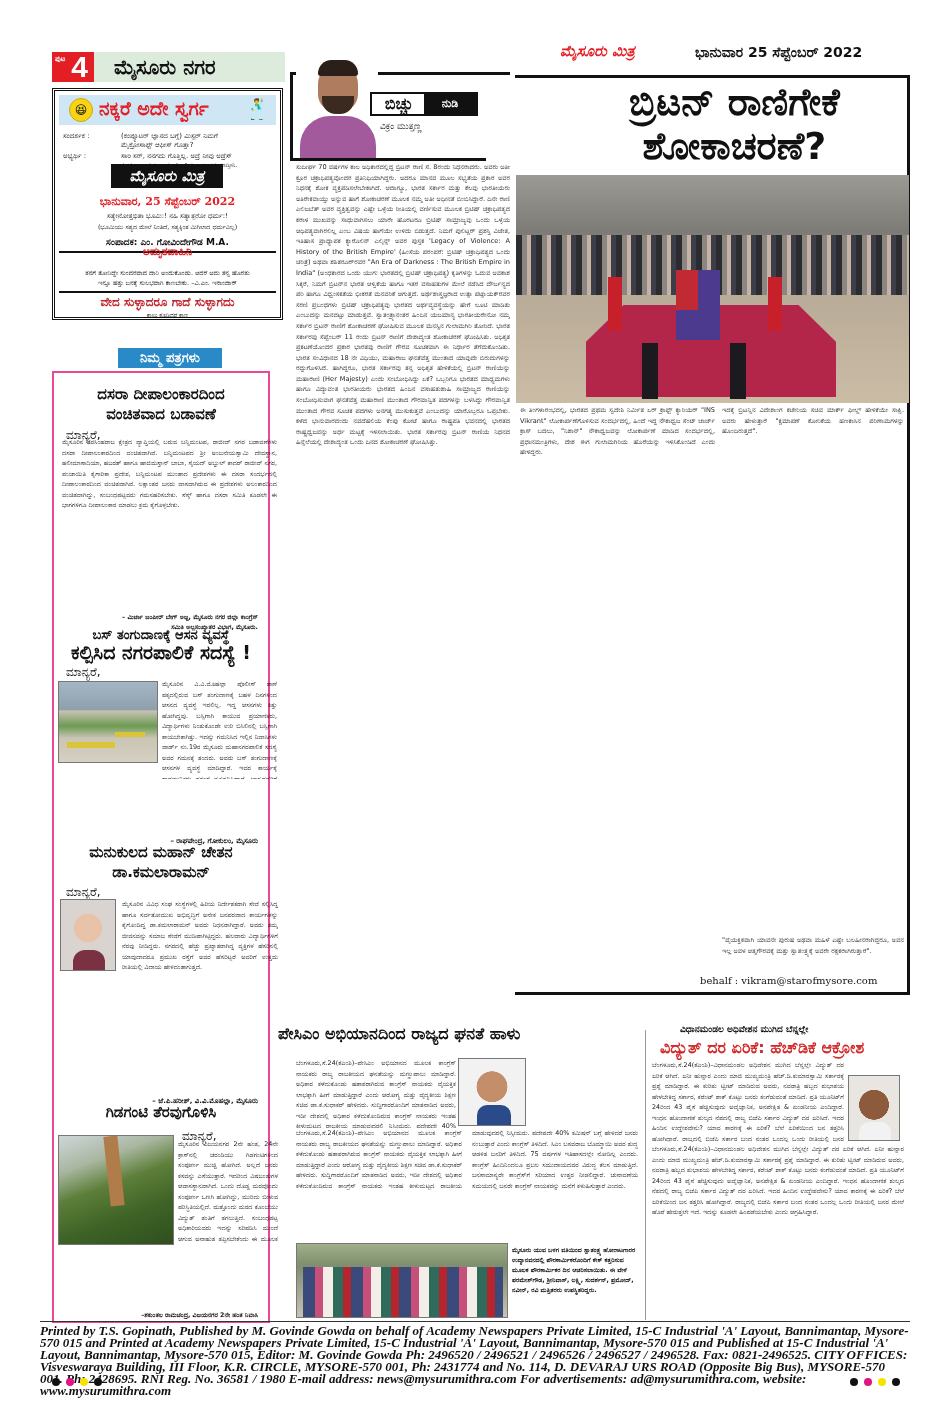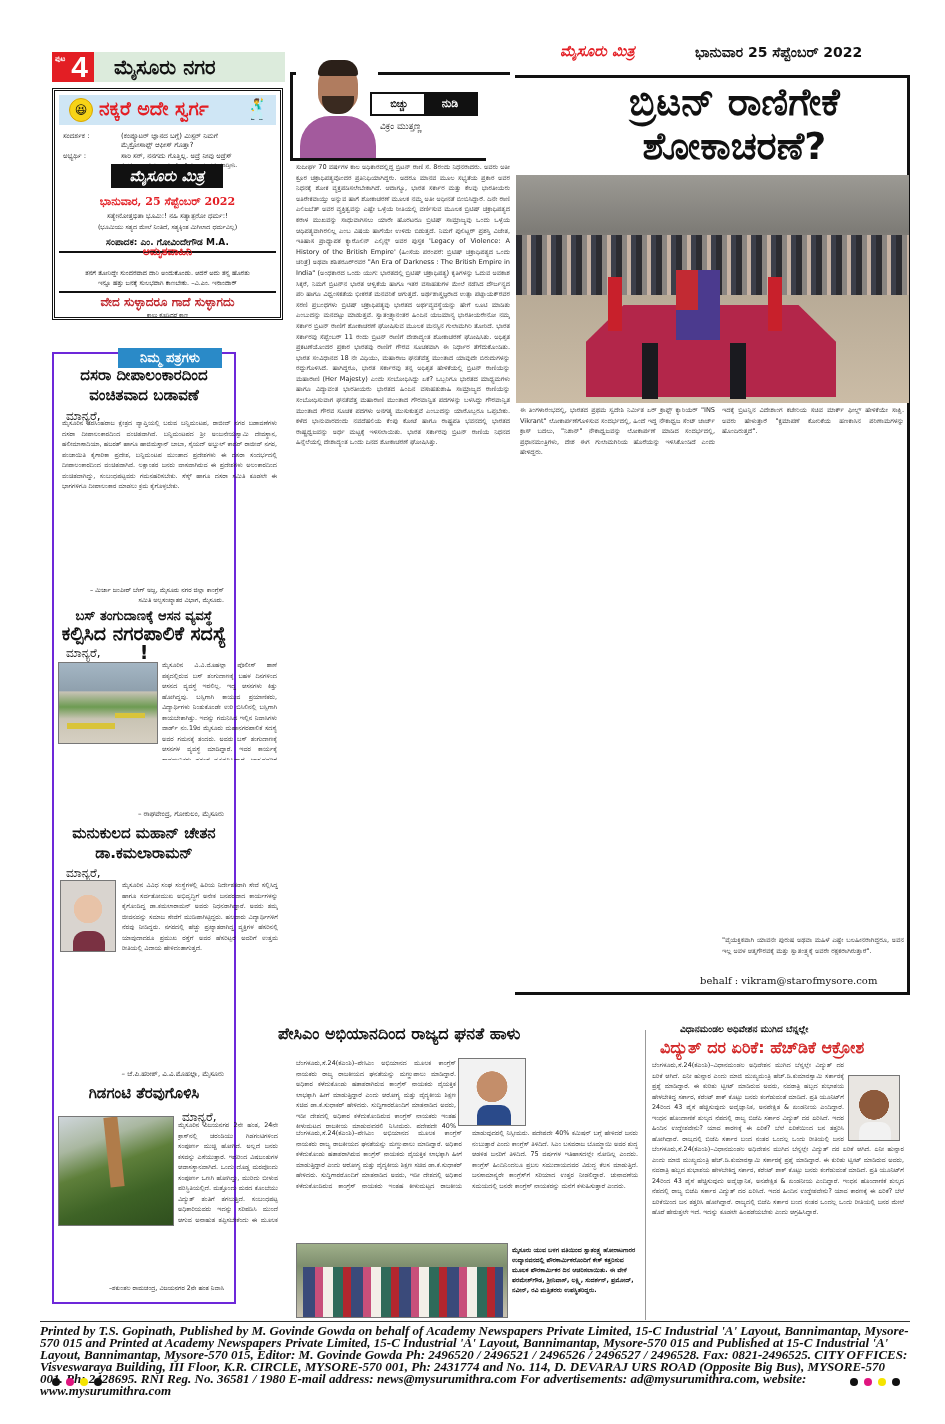--- a/index.html
+++ b/index.html
@@ -30,33 +30,33 @@
   #mm-logo { position: absolute; left: 56px; top: 73px; width: 112px; height: 24px; background: #111; color: #fff; font-size: 15px; font-weight: bold; text-align: center; line-height: 24px; font-style: italic; }
   #box-date { position: absolute; left: 0; right: 0; top: 104px; text-align: center; font-size: 11px; font-weight: bold; color: #e31e24; font-family: "DejaVu Serif", serif; }
   .box-line { position: absolute; left: 0; right: 0; text-align: center; font-size: 7px; white-space: nowrap; }
   #box-editor { position: absolute; left: 0; right: 0; top: 146px; text-align: center; font-size: 9px; font-weight: bold; }
   .hr { position: absolute; left: 4px; right: 4px; height: 2px; background: #111; }
   #amrutha-title { position: absolute; left: 0; right: 0; top: 154px; text-align: center; font-size: 11px; font-weight: bold; color: #e31e24; }
   #veda-title { position: absolute; left: 0; right: 0; top: 204px; text-align: center; font-size: 12px; font-weight: bold; color: #c0272d; }
   #veda-sub { position: absolute; left: 0; right: 0; top: 220px; text-align: center; font-size: 6px; }
 
   
-  #letters-box { left: 52px; top: 352px; width: 184px; height: 952px; border: 2px solid #6d28d9; }
+  #letters-box { left: 52px; top: 371px; width: 218px; height: 952px; border: 2px solid #ec4899; }
   #letters-tag { left: 118px; top: 348px; width: 104px; height: 20px; background: #2a8ac8; color: #fff; font-size: 13px; font-weight: bold; text-align: center; line-height: 20px; }
   .letter-head { position: absolute; left: 0; right: 0; text-align: center; font-weight: bold; font-size: 15px; line-height: 19px; }
   .salutation { position: absolute; left: 12px; font-size: 12px; }
   .body-text { position: absolute; font-size: 6.4px; line-height: 10.5px; color: #222; text-align: justify; overflow: hidden; }
-  .sign { position: absolute; right: 10px; font-size: 7px; font-weight: normal; }
+  .sign { position: absolute; right: 10px; font-size: 7px; font-weight: bold; margin-top: 8px; }
   .ph { position: absolute; overflow: hidden; border: 1px solid #777; }
 
   
   #column-box { left: 290px; top: 72px; width: 220px; height: 88px; border-top: 3px solid #111; border-left: 3px solid #111; }
   #author-photo { left: 296px; top: 58px; width: 82px; height: 102px; }
   #col-tag { left: 370px; top: 92px; width: 108px; height: 24px; border: 2px solid #111; }
-  #col-tag .w { position: absolute; left: 0; top: 0; width: 54px; height: 20px; background: #fff; text-align: center; font-size: 10px; font-weight: bold; line-height: 20px; }
+  #col-tag .w { position: absolute; left: 0; top: 0; width: 54px; height: 20px; background: #fff; text-align: center; font-size: 16px; font-weight: bold; line-height: 20px; }
   #col-tag .b { position: absolute; right: 0; top: 0; width: 52px; height: 20px; background: #111; color: #fff; font-size: 11px; font-weight: bold; line-height: 20px; text-align: center; }
   #col-author { left: 380px; top: 121px; font-size: 9px; }
   #col-rule { left: 290px; top: 158px; width: 196px; height: 3px; background: #111; }
 
   #headline-box { left: 515px; top: 75px; width: 395px; height: 920px; border: 3px solid #111; border-left: none; }
   #main-headline { left: 547px; top: 80px; width: 375px; text-align: center; font-size: 38px; line-height: 44px; font-weight: bold; }
   #main-photo { left: 516px; top: 175px; width: 393px; height: 228px; }
 
   #email-line { left: 700px; top: 975px; font-size: 10px; font-family: "DejaVu Serif", serif; }
 

